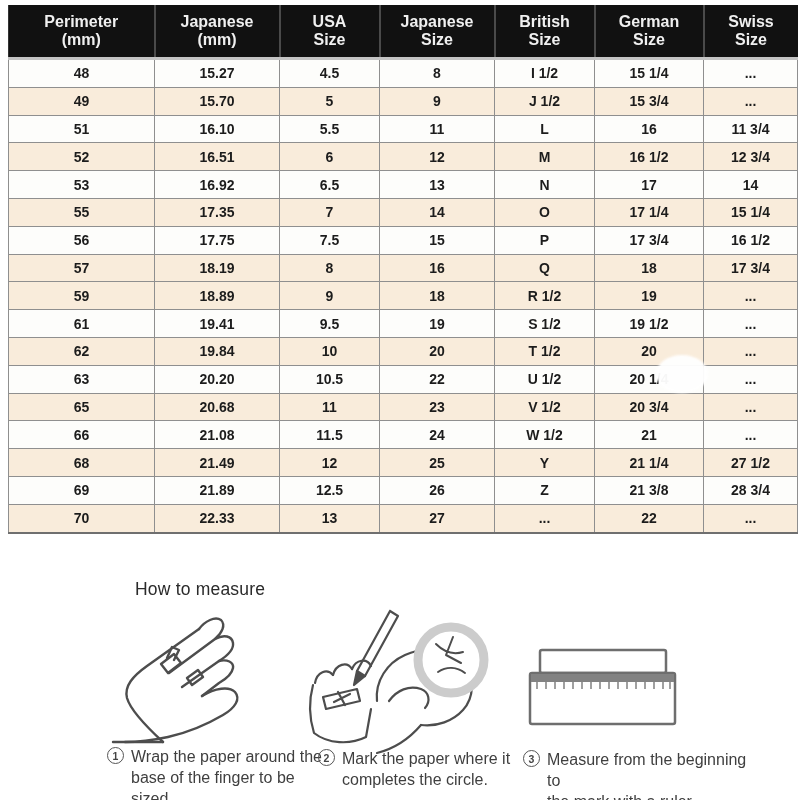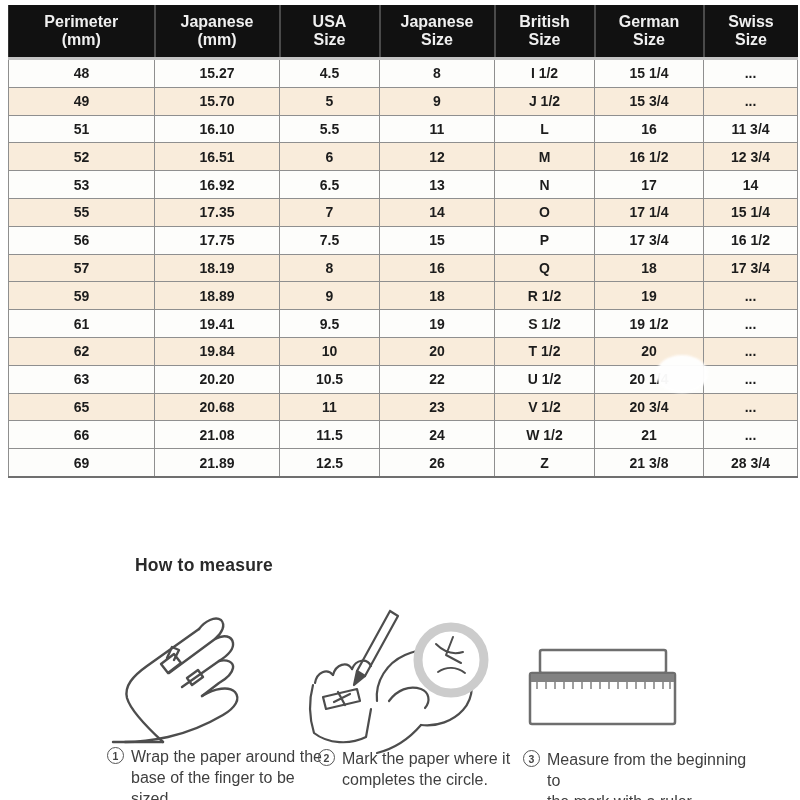--- a/index.html
+++ b/index.html
@@ -27,21 +27,21 @@
     border:1px solid var(--grid);
   }
   tbody tr{background:var(--row-white);}
   tbody tr.alt{background:var(--row-alt);}
   tbody tr:last-child td{border-bottom:2px solid #6f6f6f;}
   .smudge{
     position:absolute;left:656px;top:355px;width:52px;height:38px;
     background:#fff;border-radius:50%;opacity:.96;filter:blur(1px);
   }
   .howto-title{
-    position:absolute;left:135px;top:555px;font-size:17.5px;font-weight:700;
+    position:absolute;left:135px;top:579px;font-size:17.5px;font-weight:400;
     color:#2a2a2a;letter-spacing:.2px;
   }
   .illus{position:absolute;}
   .step{position:absolute;display:flex;align-items:flex-start;gap:7px;}
   .stepnum{
     flex:0 0 auto;width:15px;height:15px;border:1.3px solid #555;border-radius:50%;
     display:flex;align-items:center;justify-content:center;
     font-size:10.5px;color:#444;font-weight:bold;margin-top:1px;
   }
   .steptext{font-size:16px;color:#3f3f3f;line-height:1.32;}
@@ -212,28 +212,46 @@
         </tr>
         <tr>
           <td>66</td>
           <td>21.08</td>
           <td>11.5</td>
           <td>24</td>
           <td>W 1/2</td>
           <td>21</td>
           <td>...</td>
         </tr>
+        <tr class="alt">
+          <td>68</td>
+          <td>21.49</td>
+          <td>12</td>
+          <td>25</td>
+          <td>Y</td>
+          <td>21 1/4</td>
+          <td>27 1/2</td>
+        </tr>
         <tr>
           <td>69</td>
           <td>21.89</td>
           <td>12.5</td>
           <td>26</td>
           <td>Z</td>
           <td>21 3/8</td>
           <td>28 3/4</td>
+        </tr>
+        <tr class="alt">
+          <td>70</td>
+          <td>22.33</td>
+          <td>13</td>
+          <td>27</td>
+          <td>...</td>
+          <td>22</td>
+          <td>...</td>
         </tr>
       </tbody>
   </table>
 </div>
 
 <div class="smudge"></div>
 
 <div class="howto-title">How to measure</div>
 
 <svg class="illus" style="left:103px;top:609px" width="180" height="140" viewBox="0 0 180 140">

